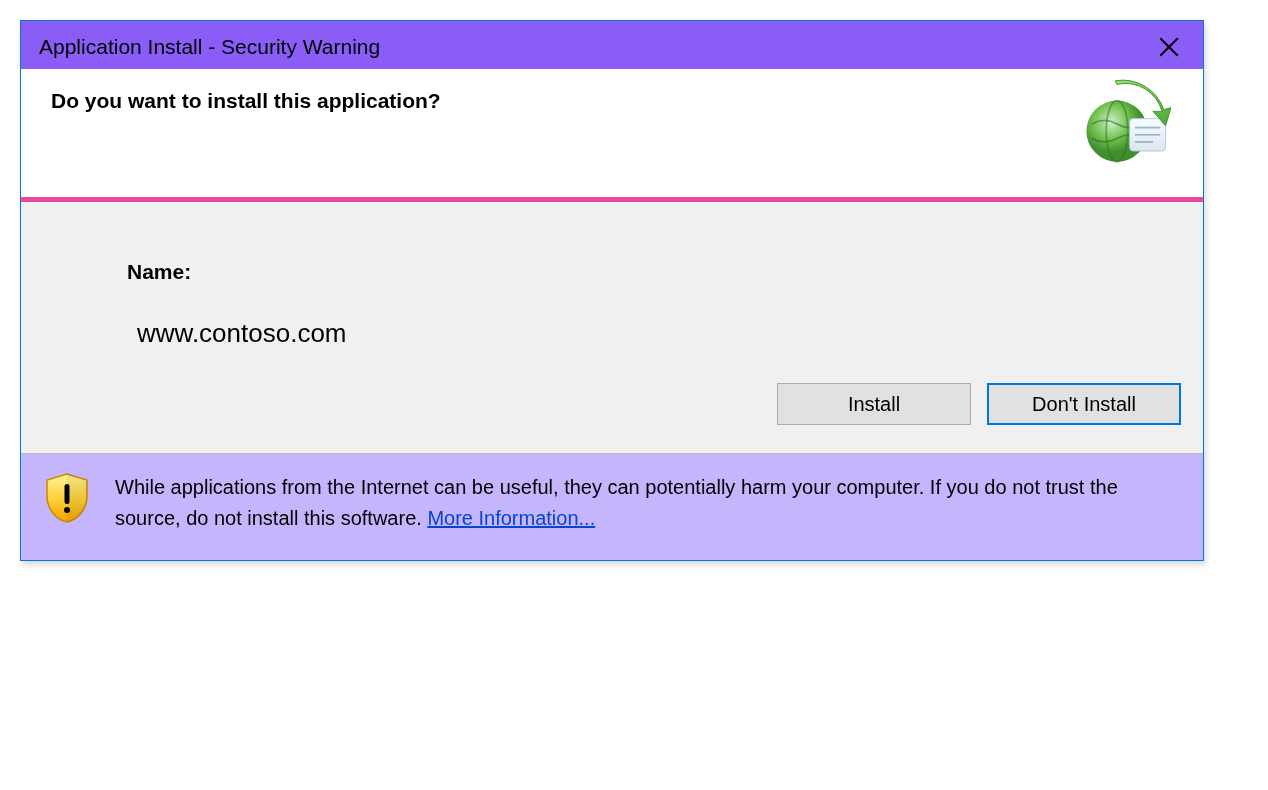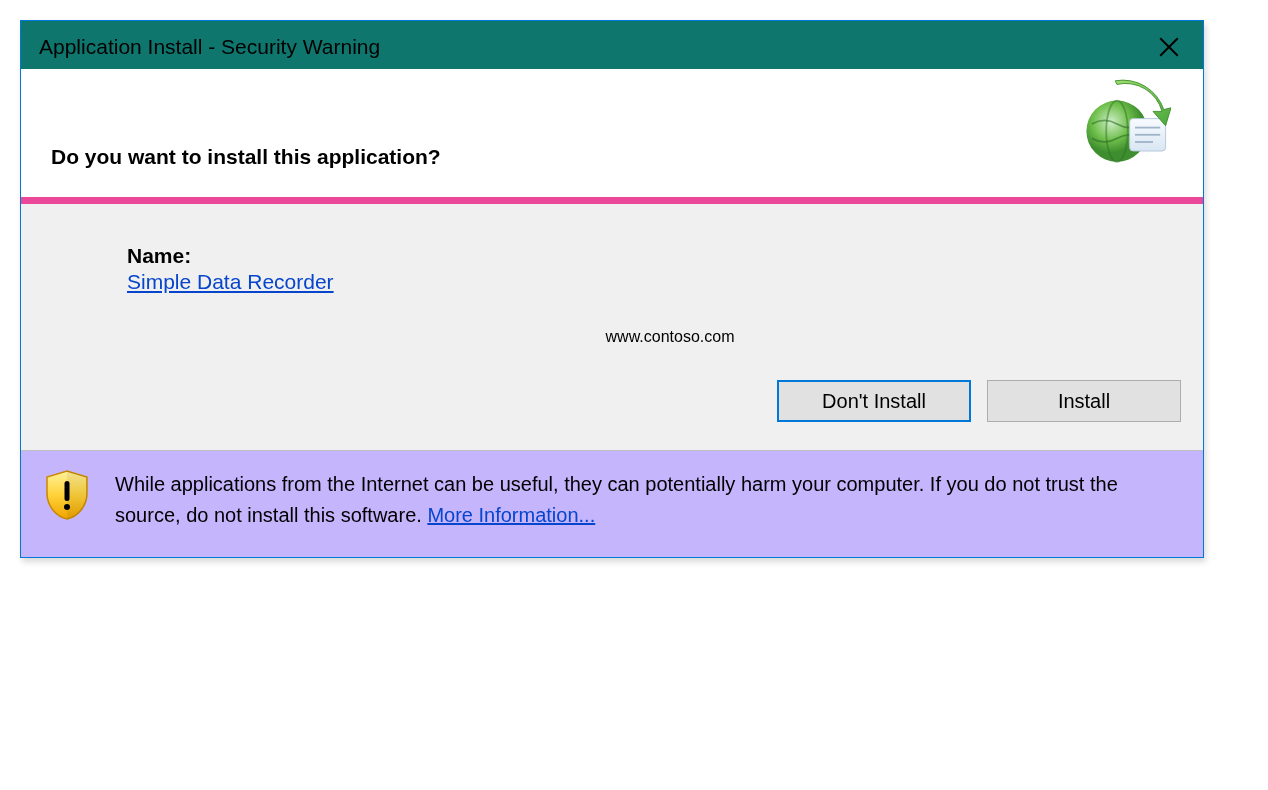--- a/index.html
+++ b/index.html
@@ -15,21 +15,21 @@
       width: 1184px;
       border: 1px solid #0078d7;
       background: #ffffff;
       box-shadow: 2px 4px 6px rgba(0,0,0,0.15);
     }
     .titlebar {
       display: flex;
       justify-content: space-between;
       align-items: center;
       padding: 10px 14px 6px 18px;
-      background: #0f766e;
+      background: #8b5cf6;
     }
     .title {
       font-size: 21px;
       color: #000;
     }
     .close-btn {
       width: 40px;
       height: 32px;
       display: flex;
       align-items: center;
@@ -38,61 +38,60 @@
     }
     .close-btn svg {
       width: 20px;
       height: 20px;
     }
     .header {
       background: #ffffff;
       padding: 20px 18px 28px 30px;
       display: flex;
       justify-content: space-between;
-      align-items: flex-end;
+      align-items: flex-start;
     }
     .question {
       font-size: 21px;
       font-weight: 700;
       color: #000;
     }
     .header-icon {
       width: 90px;
       height: 90px;
       margin-right: 14px;
       margin-top: -10px;
     }
     .body {
       background: #f0f0f0;
-      padding: 40px 0 28px 0;
-      border-top: 7px solid #ec4899;
+      padding: 58px 0 28px 0;
+      border-top: 5px solid #ec4899;
     }
     .field-block {
       padding: 0 0 0 106px;
       margin-bottom: 34px;
     }
     .field-label {
       font-size: 21px;
       font-weight: 700;
       color: #000;
       margin-bottom: 2px;
     }
     .field-value-link {
       font-size: 21px;
       color: #0645cc;
       text-decoration: underline;
       cursor: pointer;
       display: inline-block;
     }
     .field-value-plain {
-      font-size: 16px;
+      font-size: 26px;
       color: #000;
       margin-left: 10px;
       margin-top: 2px;
-      text-align: center;
     }
     .buttons {
       display: flex;
       justify-content: flex-end;
       gap: 16px;
       padding: 0 22px 0 0;
       margin-top: 12px;
     }
     .btn {
       min-width: 194px;
@@ -175,31 +174,30 @@
         <line x1="60" y1="70" x2="80" y2="70" stroke="#a0b4c8" stroke-width="2"></line>
         <path d="M40 6 A42 42 0 0 1 90 36 L80 36 L94 52 L100 32 L92 34 A48 48 0 0 0 38 2 Z" fill="url(#arrG)" stroke="#3c8e2e" stroke-width="1"></path>
       </svg>
     </div>
   </div>
 
   <div class="body">
 
     <div class="field-block">
       <div class="field-label">Name:</div>
-      <a class="field-value-link">Simple Data Recorder</a>
     </div>
 
     <div class="field-block">
       <div class="field-value-plain">www.contoso.com</div>
     </div>
 
 
     <div class="buttons">
+      <button class="btn">Install</button>
       <button class="btn btn-default">Don't Install</button>
-      <button class="btn">Install</button>
     </div>
   </div>
 
   <div class="footer">
     <div class="shield-icon">
       <svg viewBox="0 0 48 52">
         <defs>
           <linearGradient id="shG" x1="0" y1="0" x2="0" y2="1">
             <stop offset="0%" stop-color="#fff29a"></stop>
             <stop offset="50%" stop-color="#ffd23a"></stop>

